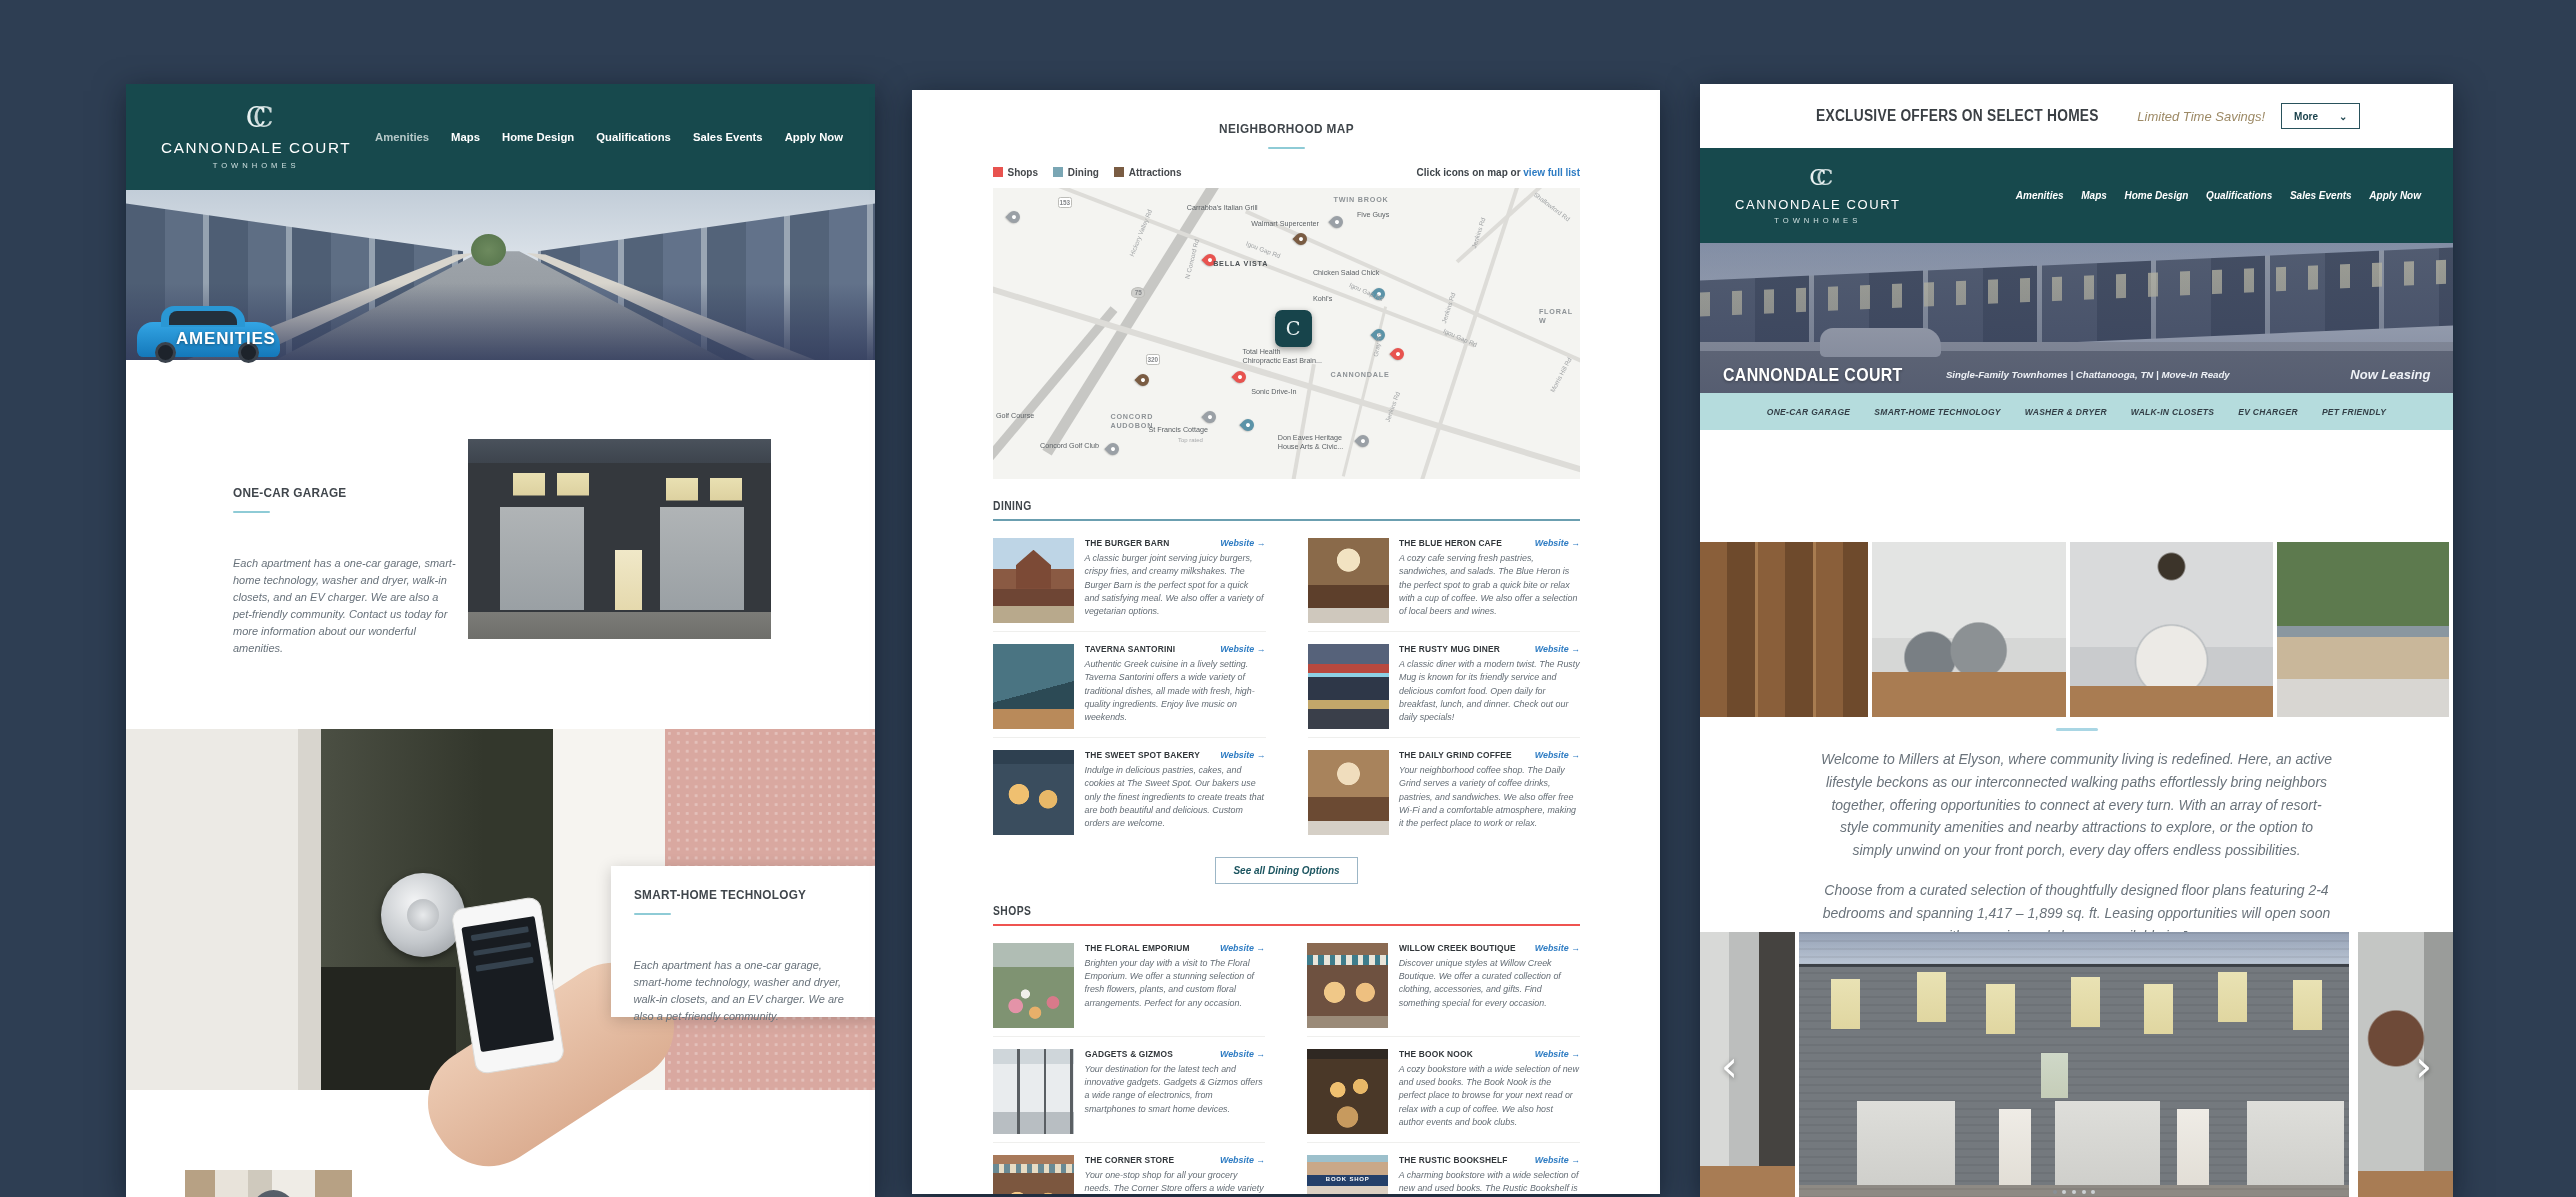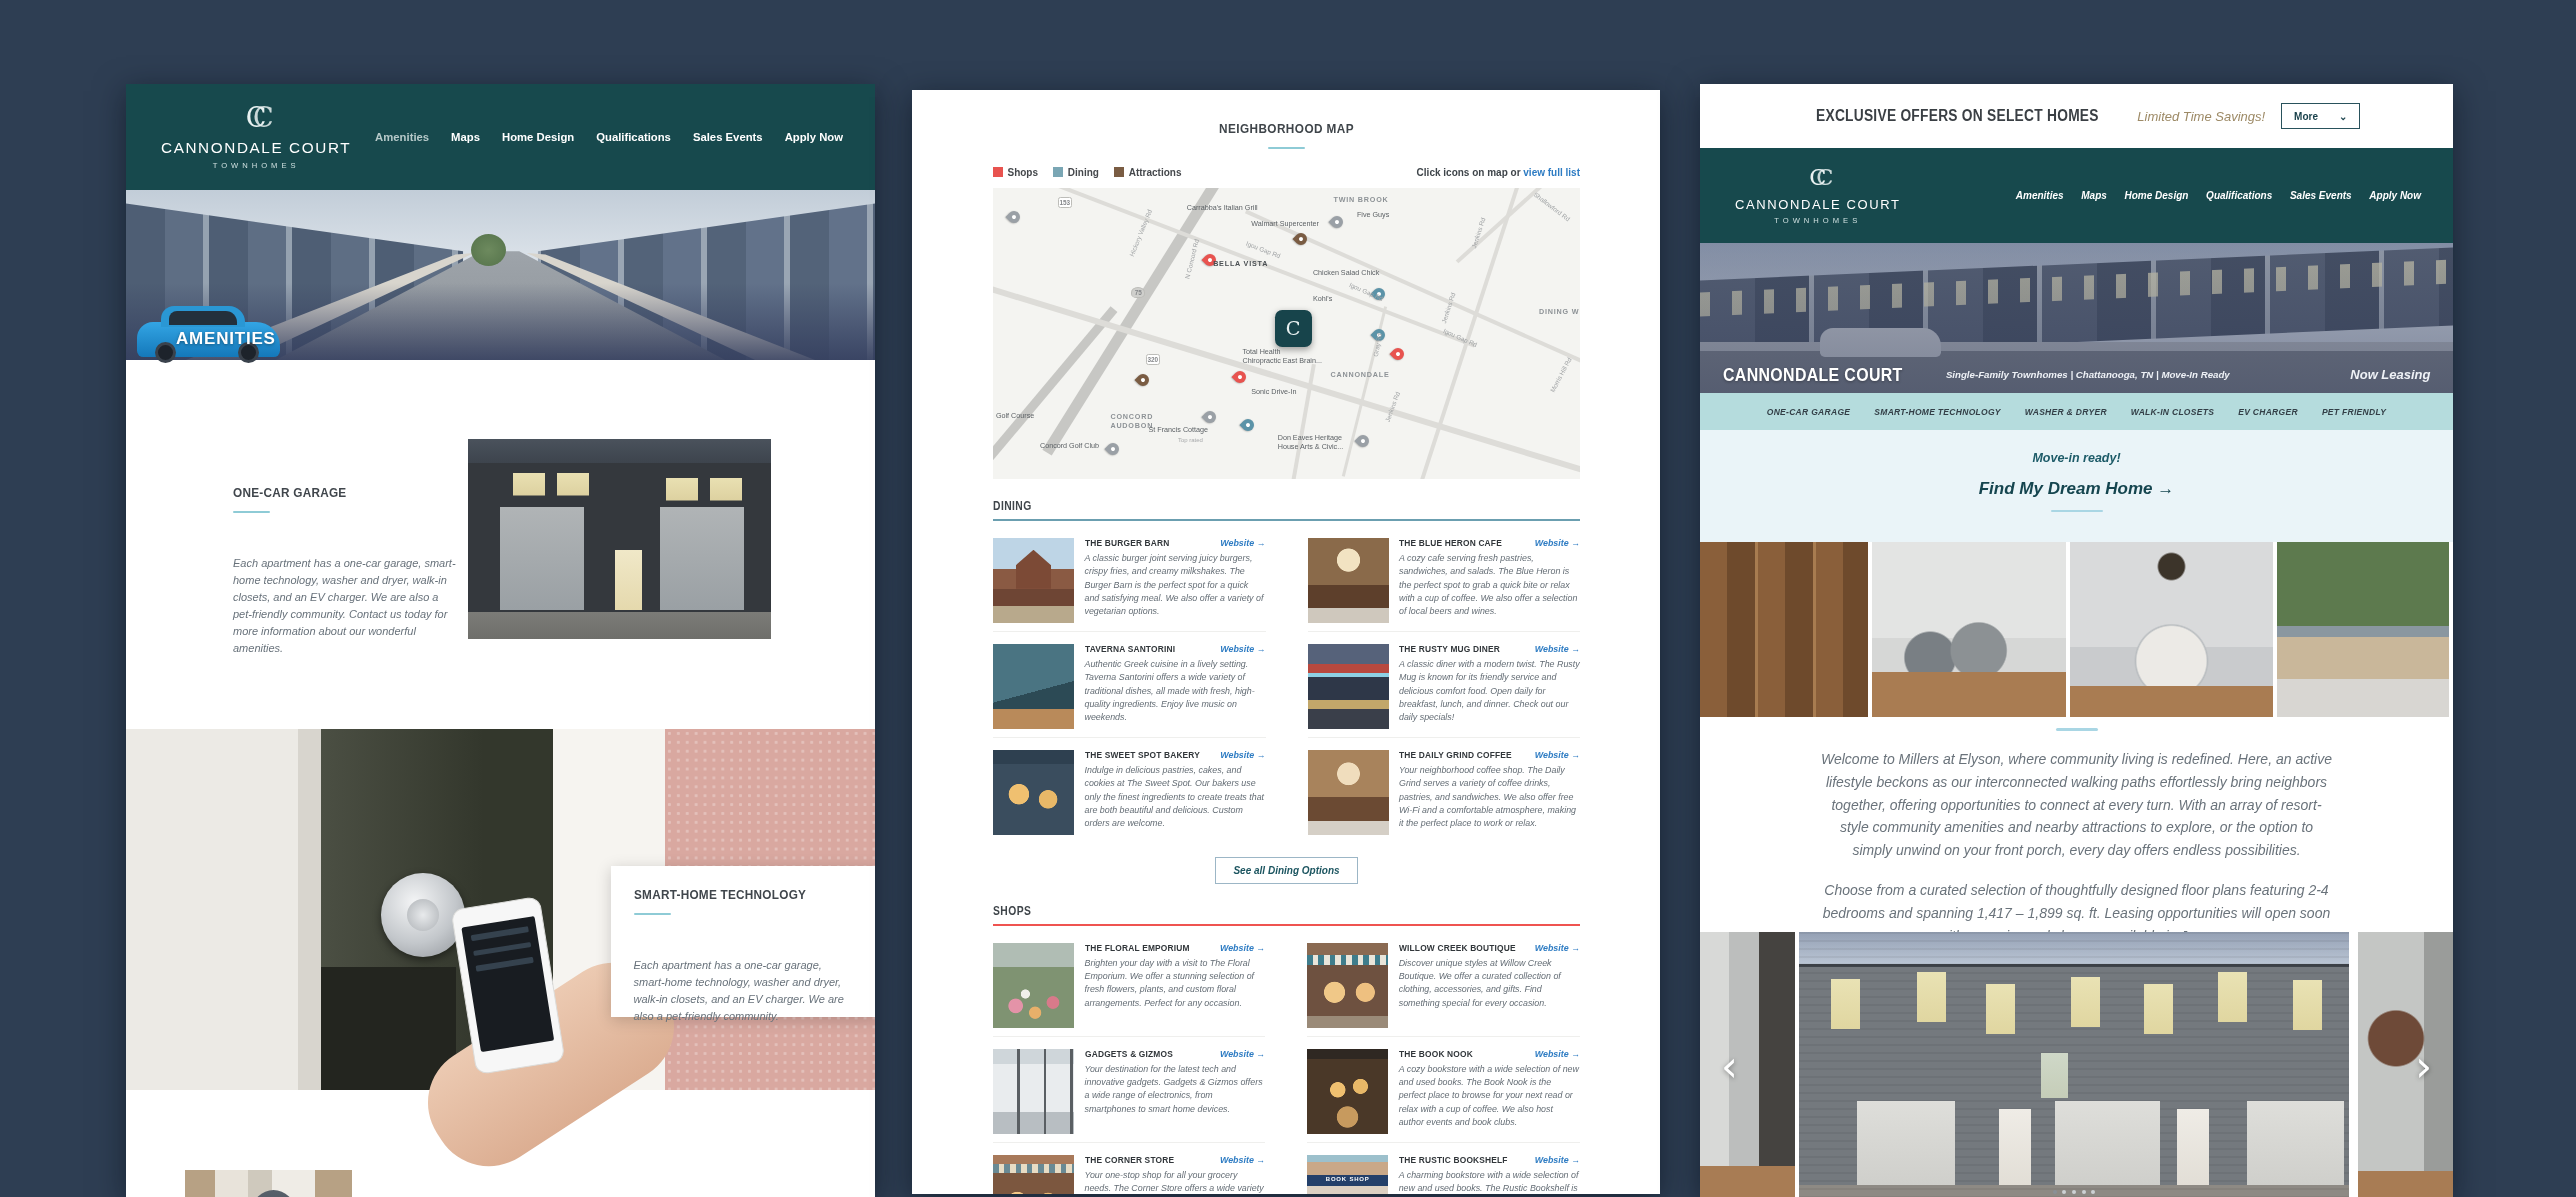--- a/index.html
+++ b/index.html
@@ -344,21 +344,21 @@
       <span class="ml" style="left:44%;top:10.5%">Walmart Supercenter</span>
       <span class="ml road" style="left:21%;top:14%;transform:rotate(-68deg)">Hickory Valley Rd</span>
       <span class="ml road" style="left:43%;top:20%;transform:rotate(21deg)">Igou Gap Rd</span>
       <span class="ml road" style="left:30.5%;top:23%;transform:rotate(-76deg)">N Concord Rd</span>
       <span class="ml areaD" style="left:37.5%;top:24.5%">BELLA VISTA</span>
       <span class="ml" style="left:54.5%;top:27.5%">Chicken Salad Chick</span>
       <span class="ml road" style="left:80%;top:14%;transform:rotate(-72deg)">Jenkins Rd</span>
       <span class="ml road" style="left:91.5%;top:5%;transform:rotate(37deg)">Shallowford Rd</span>
       <span class="ml" style="left:54.5%;top:36.5%">Kohl's</span>
       <span class="ml road" style="left:60.5%;top:34.5%;transform:rotate(24deg)">Igou Gap Rd</span>
-      <span class="ml area" style="left:93%;top:41%">DINING W</span>
+      <span class="ml area" style="left:93%;top:41%">FLORAL W</span>
       <span class="ml road" style="left:75%;top:40%;transform:rotate(-72deg)">Jenkins Rd</span>
       <span class="ml road" style="left:76.5%;top:50%;transform:rotate(24deg)">Igou Gap Rd</span>
       <span class="ml road" style="left:63.5%;top:52.5%;transform:rotate(-80deg)">Gray Rd</span>
       <span class="ml" style="left:42.5%;top:54.5%">Total Health
 Chiropractic East Brain...</span>
       <span class="ml area" style="left:57.5%;top:62.5%">CANNONDALE</span>
       <span class="ml" style="left:44%;top:68.5%">Sonic Drive-In</span>
       <span class="ml" style="left:0.5%;top:76.5%">Golf Course</span>
       <span class="ml area" style="left:20%;top:77%">CONCORD
 AUDOBON</span>
@@ -547,25 +547,20 @@
 
   <div class="feature-bar">
     <span>ONE-CAR GARAGE</span>
     <span>SMART-HOME TECHNOLOGY</span>
     <span>WASHER &amp; DRYER</span>
     <span>WALK-IN CLOSETS</span>
     <span>EV CHARGER</span>
     <span>PET FRIENDLY</span>
   </div>
 
-  <div class="cta-sec">
-    <div class="cta1">Move-in ready!</div>
-    <div class="cta2"><span>Find My Dream Home</span> <span>→</span></div>
-    <div class="rule cta-rule"></div>
-  </div>
 
   <div class="gallery">
     <div class="gal g-kitchen"></div>
     <div class="gal g-living"></div>
     <div class="gal g-bedroom"></div>
     <div class="gal g-aerial"></div>
   </div>
 
   <div class="about">
     <div class="rule"></div>

